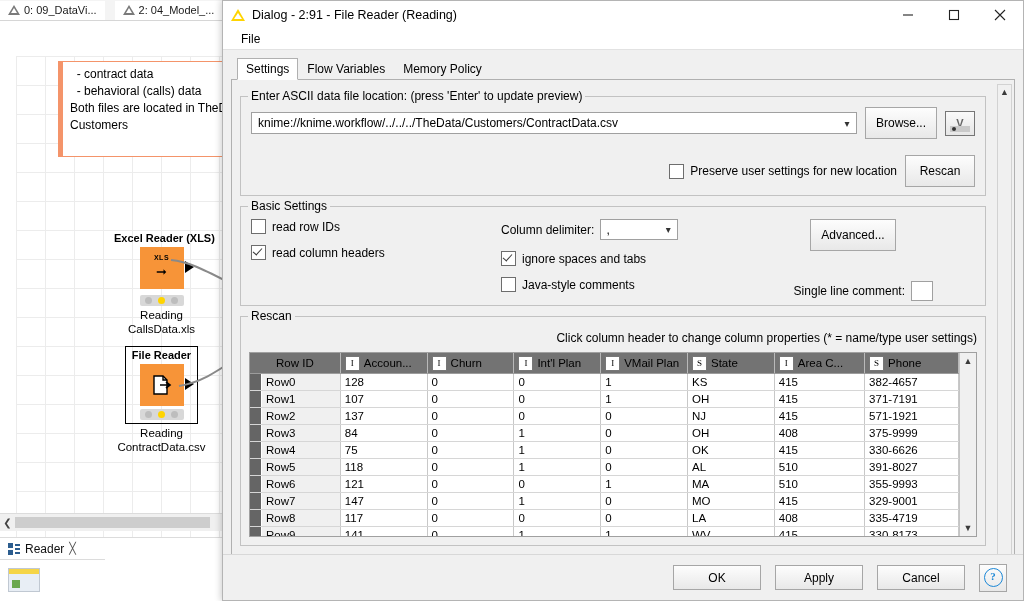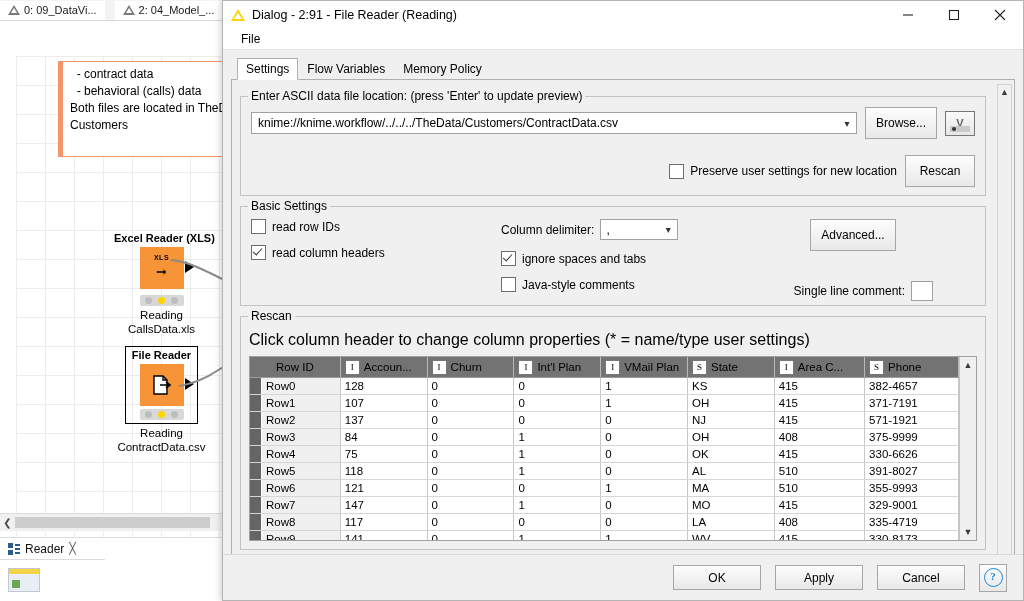--- a/index.html
+++ b/index.html
@@ -239,21 +239,21 @@
     display: inline-flex; align-items: center; margin-left: 6px; box-sizing: border-box;
   }
   .selectbox .sv { flex: 1; padding-left: 5px; font-size: 12px; }
   .selectbox .sc { width: 18px; text-align: center; font-size: 10px; color: #333; }
 
   .textfield-sm {
     width: 22px; height: 20px; border: 1px solid #a0a0a0; background: #fff;
     margin-left: 6px; box-sizing: border-box;
   }
 
-  .previewHint { text-align: left; font-size: 16px; color: #000; margin: 4px 0 7px 0; }
+  .previewHint { text-align: right; font-size: 12px; color: #000; margin: 4px 0 7px 0; }
 
   .tableWrap {
     border: 1px solid #a0a0a0; background: #fff; height: 185px; display: flex;
     box-sizing: border-box; overflow: hidden;
   }
   table.preview { border-collapse: collapse; width: 100%; table-layout: fixed; }
   table.preview th {
     background: #737373; border-right: 1px solid #b9b9b9; border-bottom: 1px solid #9c9c9c;
     font-size: 11.5px; font-weight: normal; color: #000; height: 20px; padding: 0 4px;
     text-align: left; white-space: nowrap; overflow: hidden;

